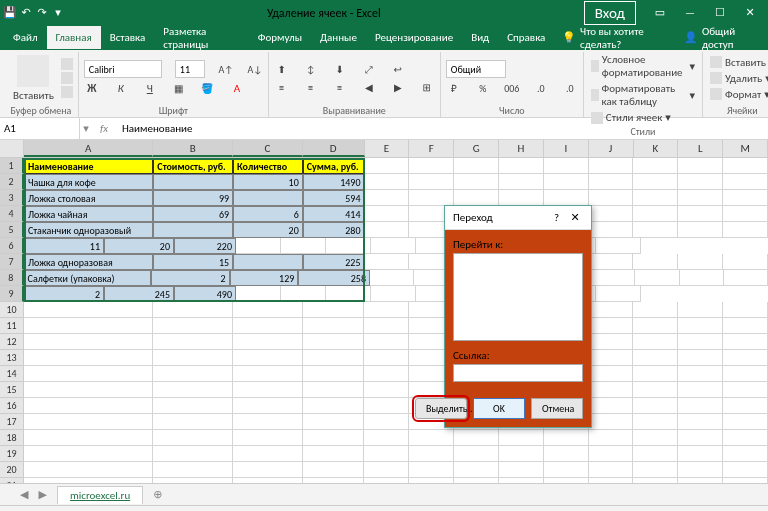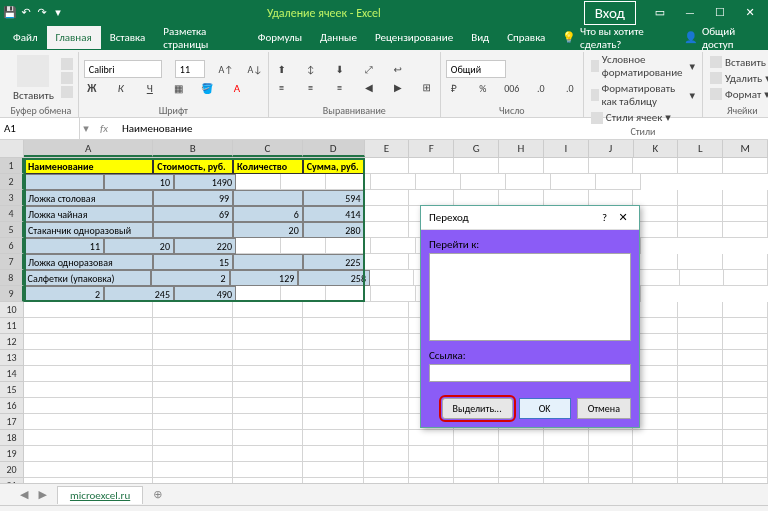--- a/index.html
+++ b/index.html
@@ -1,20 +1,20 @@
 <!DOCTYPE html>
 <html><head>
 <meta charset="utf-8">
 <style>
 *{margin:0;padding:0;box-sizing:border-box;font-family:"Segoe UI",Calibri,sans-serif;font-size:11px;user-select:none}
 body{background:#fff;width:768px;height:511px;overflow:hidden;position:relative}
 .titlebar{background:#0e7245;height:25px;display:flex;align-items:center;color:#fff;padding:0 4px}
 .tb-left{display:flex;align-items:center;gap:4px}
 .tb-ico{width:12px;height:12px;display:inline-flex;align-items:center;justify-content:center}
-.tb-center{flex:1;text-align:center;font-size:12px;color:#bef264}
+.tb-center{flex:1;text-align:center;font-size:12px;color:#000000}
 .tb-right{display:flex;align-items:center;gap:2px}
 .tb-btn{width:28px;height:25px;display:flex;align-items:center;justify-content:center;color:#fff}
 .login-btn{border:1px solid #fff;padding:2px 10px;font-size:15px;margin-right:8px}
 .menubar{background:#0e7245;height:25px;display:flex;align-items:center;padding:0 4px;gap:0}
 .menu-item{color:#fff;padding:5px 9px;font-size:11px}
 .menu-item.active{background:#f3f3f3;color:#217346}
 .menu-item.file{color:#fff}
 .share{margin-left:auto;color:#fff;display:flex;align-items:center;gap:4px;padding:0 8px}
 .tell{color:#fff;display:flex;align-items:center;gap:4px;padding:0 8px}
 .ribbon{background:#f3f3f3;height:68px;border-bottom:1px solid #d4d4d4;display:flex;padding:2px 4px 0;gap:0}
@@ -44,21 +44,21 @@
 .row-h.sel{background:#d2d2d2;border-right:2px solid #217346}
 .cell{border-right:1px solid #d4d4d4;border-bottom:1px solid #d4d4d4;padding:0 3px;font-size:10px;line-height:16px;overflow:hidden;white-space:nowrap}
 .cell.hdr{background:#ffff00;font-weight:bold;border:1px solid #333}
 .cell.data{background:#c5d9e8;border:1px solid #808080}
 .cell.r{text-align:right}
 .selection-border{position:absolute;border:2px solid #217346;pointer-events:none}
 .sheet-tabs{height:22px;background:#f3f3f3;border-top:1px solid #ccc;display:flex;align-items:center;padding:0 20px;gap:2px}
 .sheet-tab{background:#fff;border:1px solid #ccc;border-bottom:none;padding:2px 12px;font-size:11px;color:#217346;text-decoration:underline}
 .statusbar{height:20px;background:#f3f3f3;border-top:1px solid #ccc;display:flex;align-items:center;padding:0 8px;font-size:10px;color:#555;gap:18px}
 .sb-right{margin-left:auto;display:flex;align-items:center;gap:8px}
-.dialog{position:absolute;left:420px;top:205px;width:220px;background:#8b5cf6;border:1px solid #5ba89a;box-shadow:2px 2px 6px rgba(0,0,0,.3)}
+.dialog{position:absolute;left:444px;top:205px;width:148px;background:#c2410c;border:1px solid #5ba89a;box-shadow:2px 2px 6px rgba(0,0,0,.3)}
 .dlg-title{background:#fff;padding:5px 8px;display:flex;align-items:center;font-size:11px;border-bottom:1px solid #ddd}
 .dlg-title-txt{flex:1}
 .dlg-x{width:16px;text-align:center;cursor:pointer}
 .dlg-body{padding:8px;font-size:10px}
 .dlg-list{border:1px solid #a7a7a7;height:88px;margin-top:2px;background:#fff}
 .dlg-input{border:1px solid #a7a7a7;height:18px;width:100%;margin-top:2px}
 .dlg-btns{display:flex;gap:6px;padding:8px;justify-content:flex-end}
 .dlg-btn{border:1px solid #a7a7a7;background:#e7e7e7;padding:3px 10px;font-size:10px;min-width:52px;text-align:center}
 .dlg-btn.ok{border:1px solid #3e76c6;background:#e5f1fb}
 .dlg-btn.highlight{outline:2px solid #d40000;outline-offset:1px;border-radius:3px}
@@ -256,20 +256,21 @@
         <div class="cell" style="width:45px"></div>
         <div class="cell" style="width:45px"></div>
         <div class="cell" style="width:45px"></div>
         <div class="cell" style="width:45px"></div>
         <div class="cell" style="width:45px"></div>
         <div class="cell" style="width:45px"></div>
         <div class="cell" style="width:45px"></div>
       </div>
       <div class="row">
         <div class="row-h sel">2</div>
+        <div class="cell data" style="width:130px">Чашка для кофе</div>
         <div class="cell data r" style="width:80px"></div>
         <div class="cell data r" style="width:70px">10</div>
         <div class="cell data r" style="width:62px">1490</div>
         <div class="cell" style="width:45px"></div>
         <div class="cell" style="width:45px"></div>
         <div class="cell" style="width:45px"></div>
         <div class="cell" style="width:45px"></div>
         <div class="cell" style="width:45px"></div>
         <div class="cell" style="width:45px"></div>
         <div class="cell" style="width:45px"></div>

